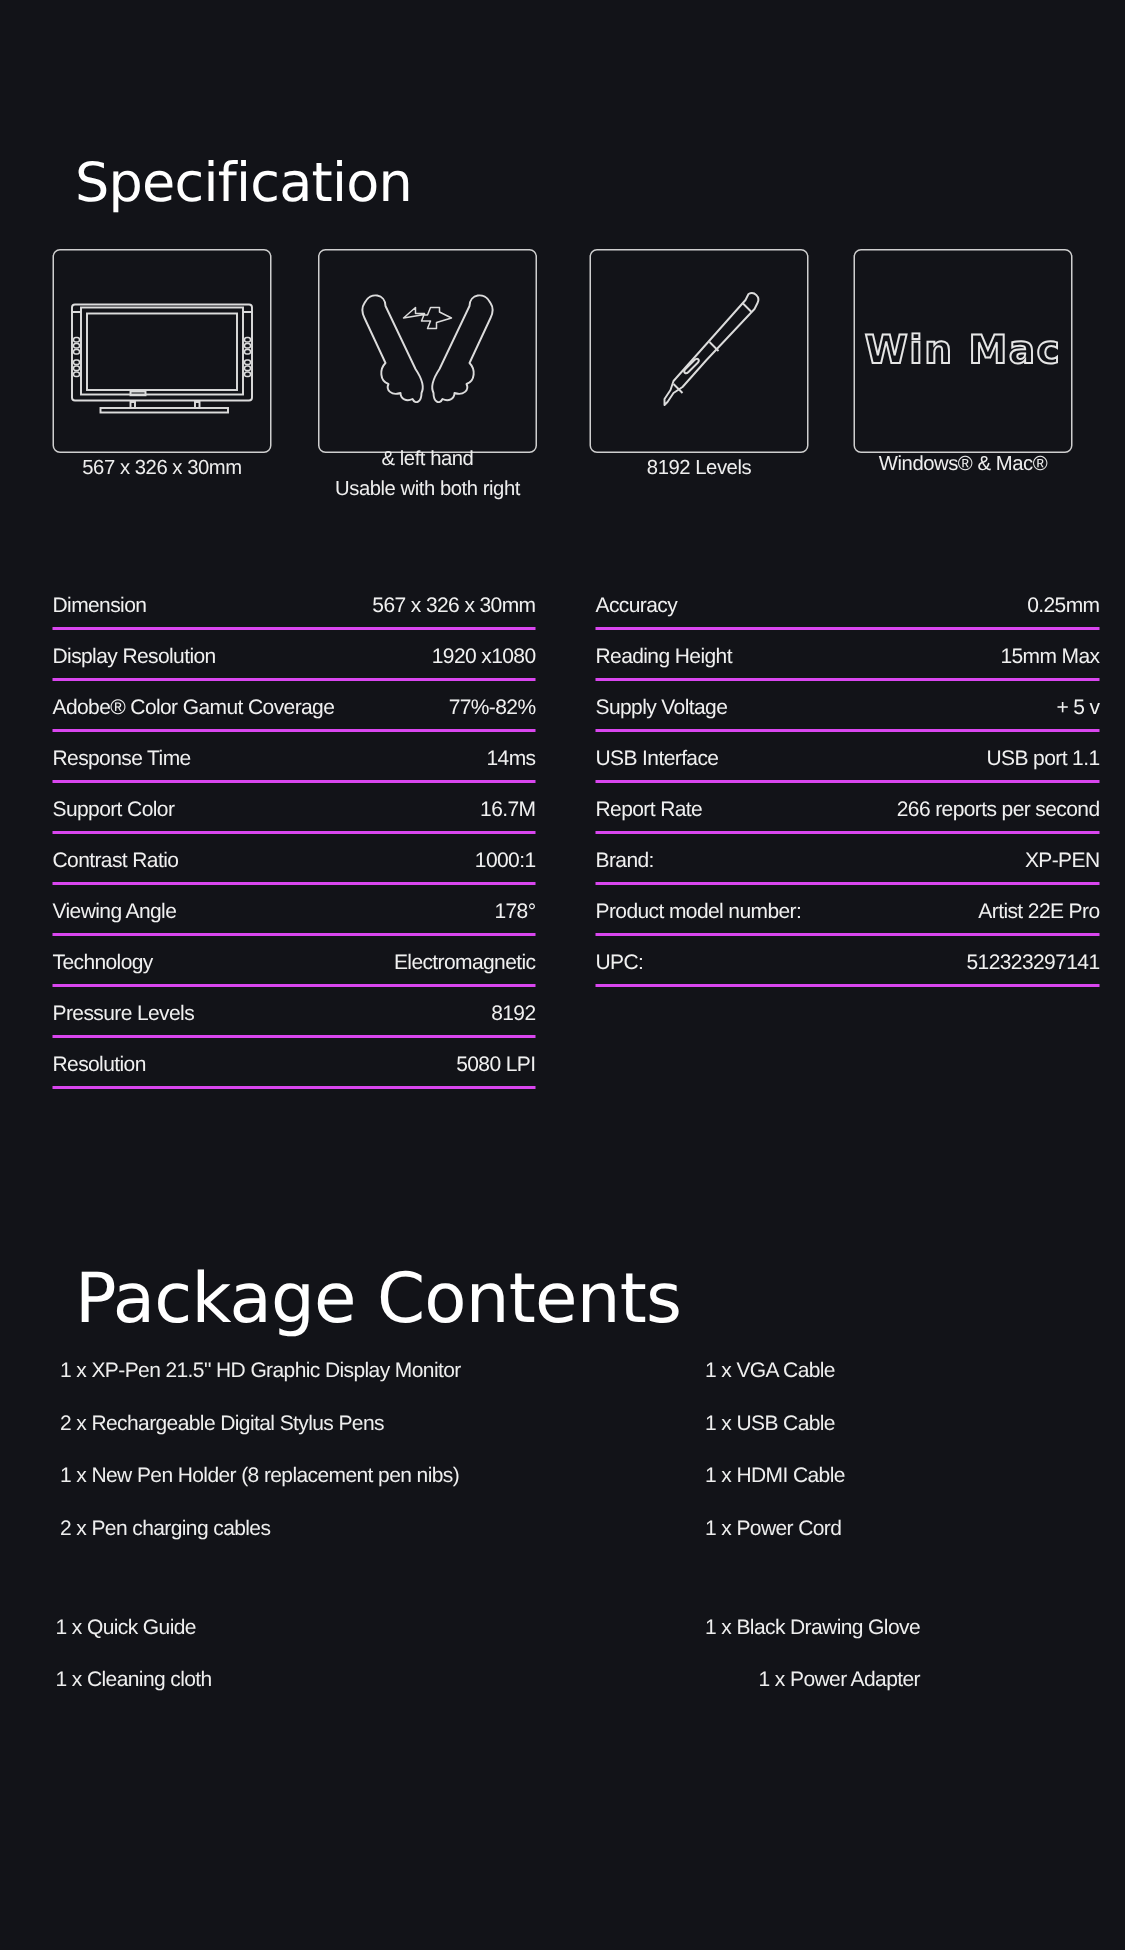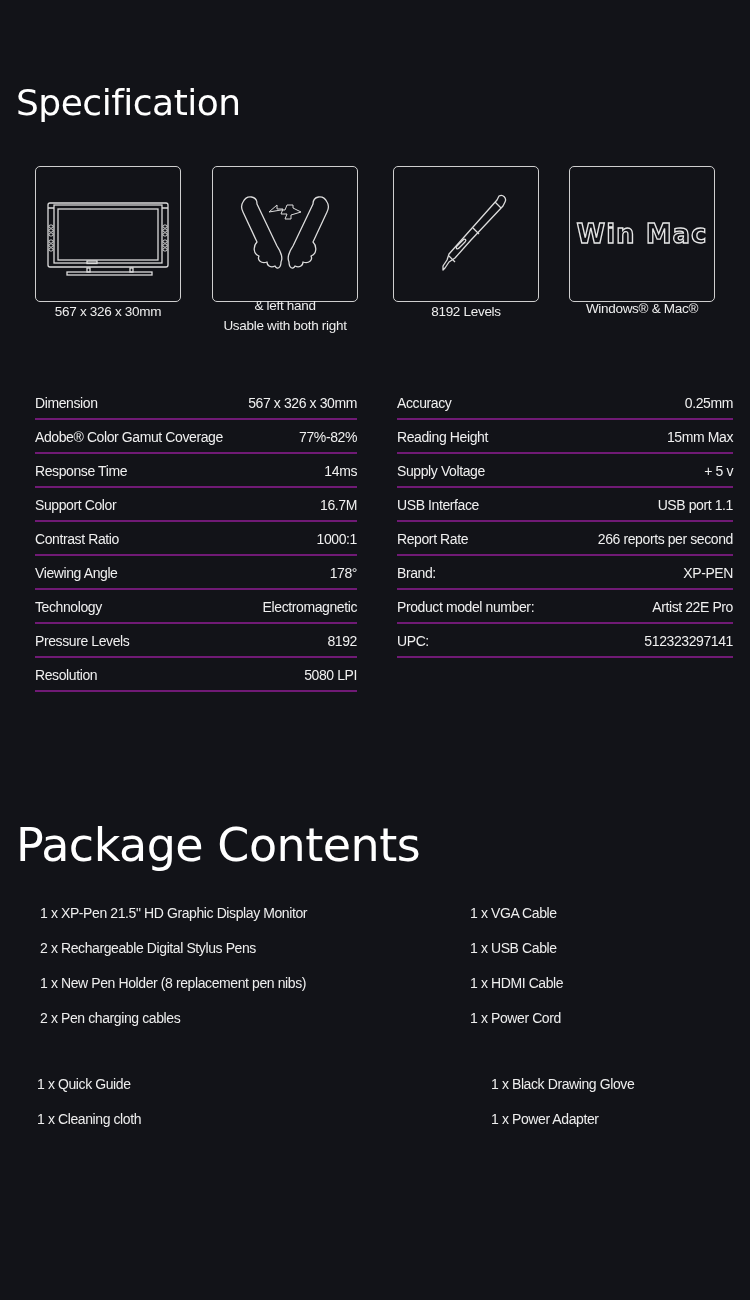--- a/index.html
+++ b/index.html
@@ -1,22 +1,22 @@
 <!DOCTYPE html>
 <html><head>
 <meta charset="utf-8">
 <style>
   * { margin: 0; padding: 0; box-sizing: border-box; }
   html, body { width: 750px; height: 1300px; background: #121318; overflow: hidden; }
   body { font-family: "Liberation Sans", "DejaVu Sans", sans-serif; color: #f2f2f2; position: relative; }
 
   .section-title {
-    position: absolute; left: 16px;
+    position: absolute; left: 50px;
     font-family: "DejaVu Sans", sans-serif;
-    font-weight: normal; color: #ffffff; letter-spacing: -0.5px;
+    font-weight: normal; color: #ffffff; letter-spacing: -0.5px; margin-top: 20px;
   }
   #spec-title { top: 82px; font-size: 36px; }
   #pkg-title { top: 818px; font-size: 46px; }
 
   .feature { position: absolute; top: 166px; width: 146px; }
   .feature .box {
     width: 146px; height: 136px;
     border: 1.5px solid #cfcfcf; border-radius: 5px;
     display: flex; align-items: center; justify-content: center;
   }
@@ -37,33 +37,33 @@
     font-size: 26px; color: #121318;
     -webkit-text-stroke: 1.3px #e6e6e6; letter-spacing: 1px;
     white-space: nowrap;
   }
 
   .spec-table { position: absolute; top: 386px; }
   #spec-left { left: 35px; width: 322px; }
   #spec-right { left: 397px; width: 336px; }
   .spec-row {
     height: 34px; display: flex; justify-content: space-between; align-items: center;
-    border-bottom: 2px solid #701a75;
+    border-bottom: 2px solid #d946ef;
     font-size: 14px; color: #f0f0f0; letter-spacing: -0.4px;
     padding-top: 1px;
   }
   .spec-row .label { white-space: nowrap; }
   .spec-row .value { white-space: nowrap; text-align: right; }
 
   .pkg-list { position: absolute; font-size: 14px; color: #eeeeee; letter-spacing: -0.4px; }
   .pkg-item { height: 35px; line-height: 20px; white-space: nowrap; }
   #pkg-a { left: 40px; top: 903px; }
   #pkg-b { left: 470px; top: 903px; }
   #pkg-c { left: 37px; top: 1074px; }
-  #pkg-d { left: 491px; top: 1074px; }
+  #pkg-d { left: 470px; top: 1074px; text-align: right; }
 </style>
 </head>
 <body>
 
 <h1 id="spec-title" class="section-title">Specification</h1>
 
 <div class="feature" id="f0">
   <div class="box">
     <svg width="140" height="100" viewBox="0 0 140 100" fill="none" stroke="#dcdcdc" stroke-width="1.3">
       <rect x="10" y="19" width="120" height="64" rx="2"></rect>
@@ -126,20 +126,24 @@
   </div>
   <div class="caption">Windows® &amp; Mac®</div>
 </div>
 
 <div class="spec-table" id="spec-left">
   <div class="spec-row">
       <span class="label">Dimension</span>
       <span class="value">567 x 326 x 30mm</span>
     </div>
   <div class="spec-row">
+      <span class="label">Display Resolution</span>
+      <span class="value">1920 x1080</span>
+    </div>
+  <div class="spec-row">
       <span class="label">Adobe® Color Gamut Coverage</span>
       <span class="value">77%-82%</span>
     </div>
   <div class="spec-row">
       <span class="label">Response Time</span>
       <span class="value">14ms</span>
     </div>
   <div class="spec-row">
       <span class="label">Support Color</span>
       <span class="value">16.7M</span>

